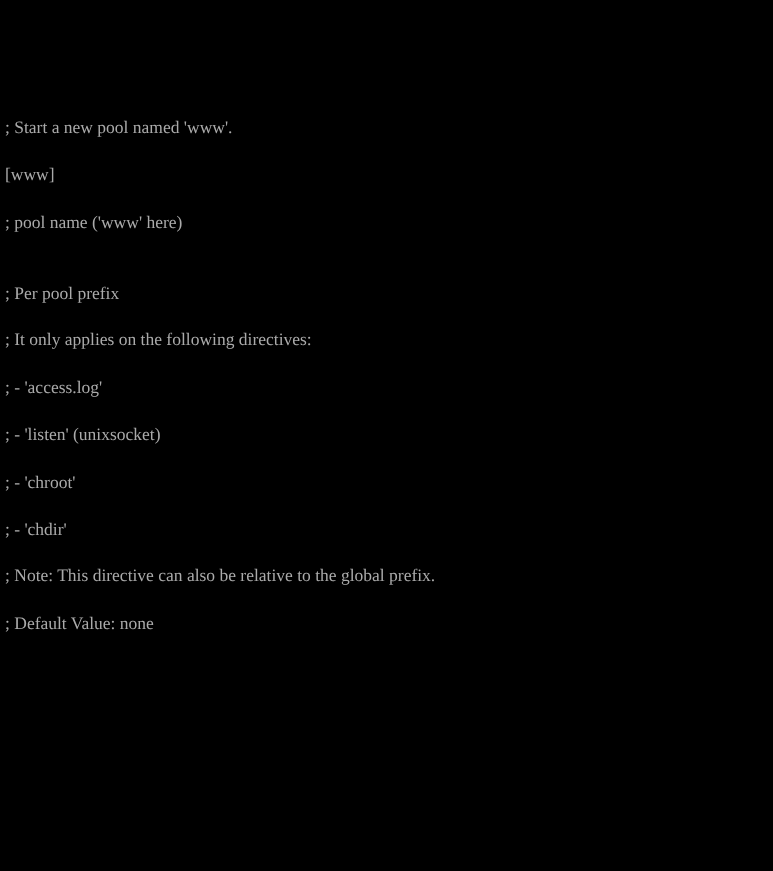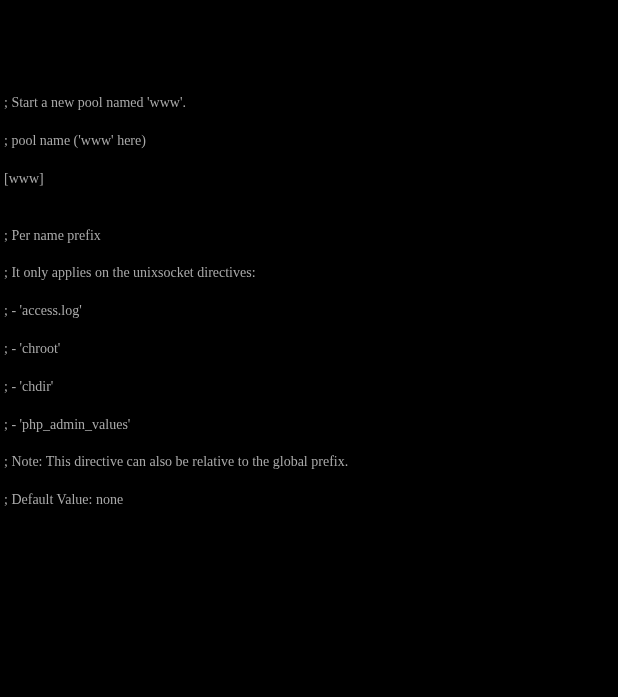--- a/index.html
+++ b/index.html
@@ -27,29 +27,29 @@
       font-family: Liberation Serif, serif;
     }
   </style>
 </head>
 <body>
 
 
 
 <div class="terminal">
 <span class="line">; Start a new pool named 'www'.</span>
+<span class="line">[www]</span>
 <span class="line">; pool name ('www' here)</span>
-<span class="line">[www]</span>
 <span class="line"></span>
-<span class="line">; Per name prefix</span>
-<span class="line">; It only applies on the unixsocket directives:</span>
+<span class="line">; Per pool prefix</span>
+<span class="line">; It only applies on the following directives:</span>
 <span class="line">; - 'access.log'</span>
+<span class="line">; - 'listen' (unixsocket)</span>
 <span class="line">; - 'chroot'</span>
 <span class="line">; - 'chdir'</span>
-<span class="line">; - 'php_admin_values'</span>
 <span class="line">; Note: This directive can also be relative to the global prefix.</span>
 <span class="line">; Default Value: none</span>
 
 <span class="line"></span>
 
 
 
 
 <span class="line"></span>
 

